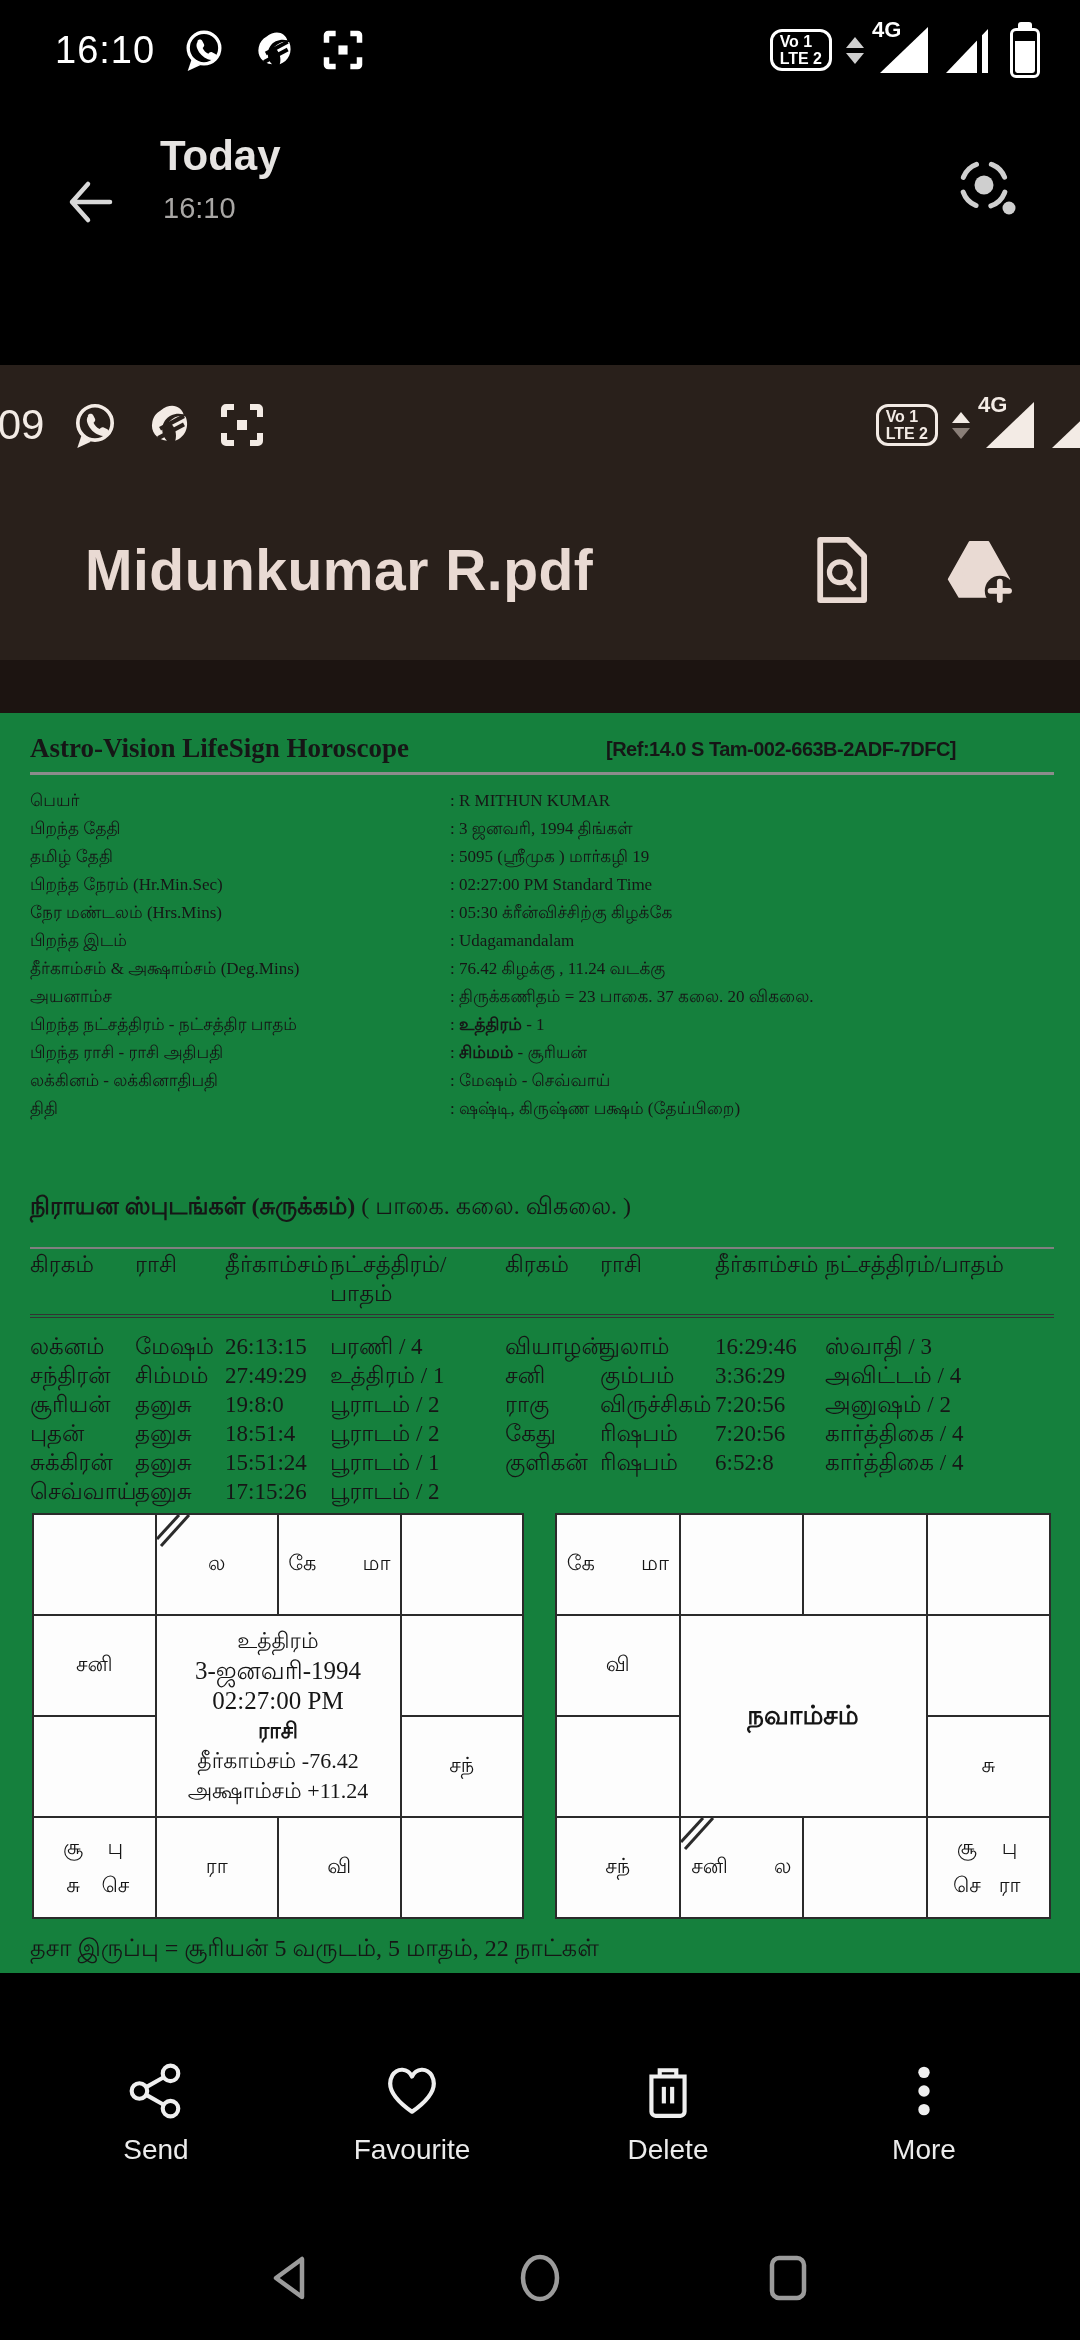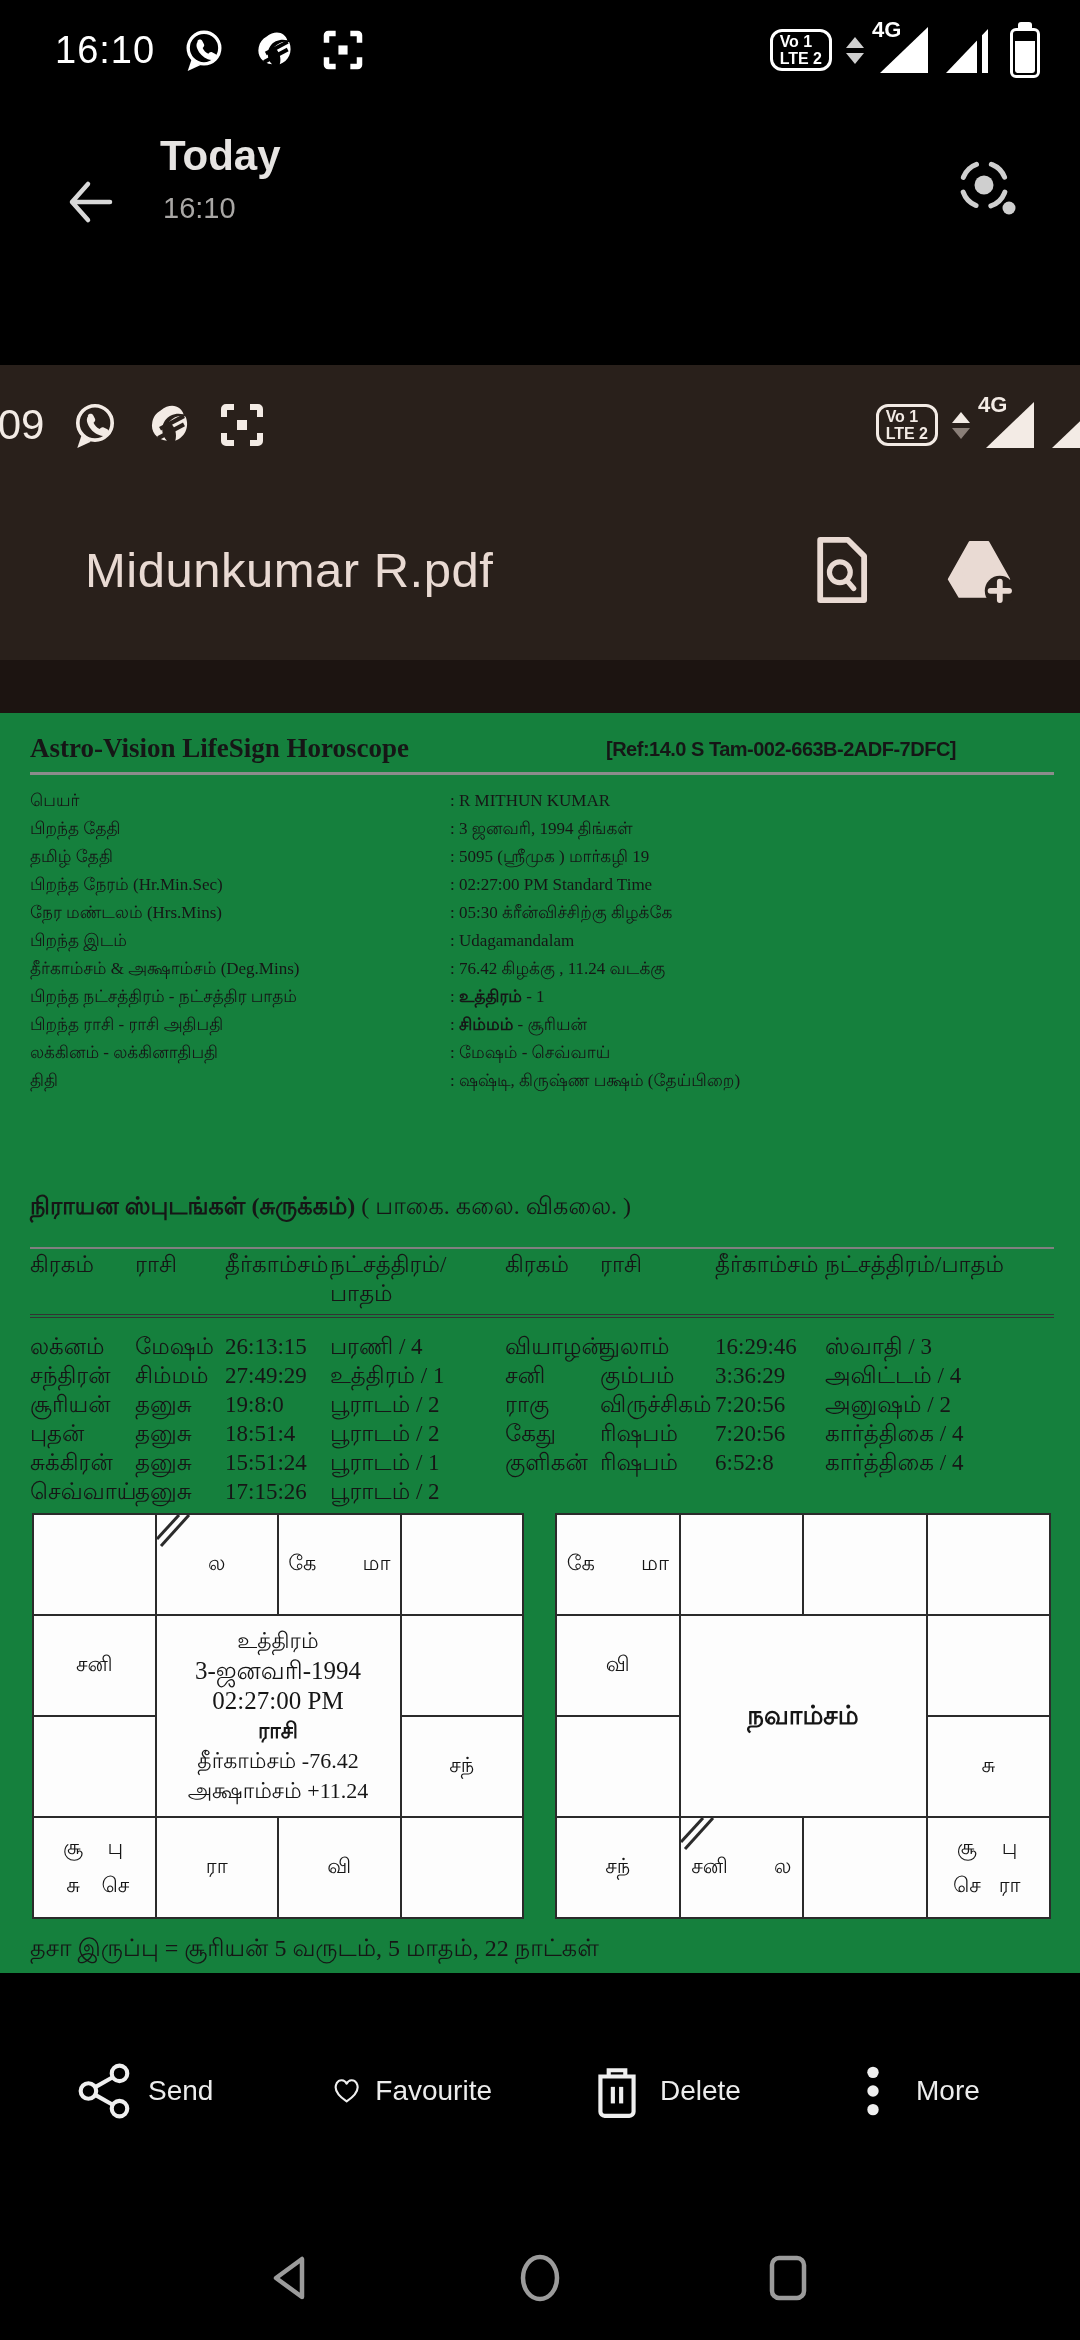--- a/index.html
+++ b/index.html
@@ -31,21 +31,21 @@
 
   
   .photo { position:absolute; top:365px; left:0; width:1080px; height:1608px; background:#29201b; overflow:hidden; }
   .p-statusbar { position:absolute; top:22px; left:0; width:1080px; height:76px;
                  display:flex; align-items:center; justify-content:space-between; overflow:hidden; }
   .p-left { display:flex; align-items:center; gap:26px; margin-left:-14px; }
   .p-time { color:#f3ebe5; font-size:42px; font-weight:500; }
   .p-right { display:flex; align-items:center; gap:14px; margin-right:-22px; }
   .p-right .volte { border-color:#f3ebe5; color:#f3ebe5; }
   .p-titlebar { position:absolute; top:150px; left:0; width:1080px; height:110px; display:flex; align-items:center; }
-  .p-filename { margin-left:85px; color:#e9dad3; font-size:49px; font-weight:400; letter-spacing:0.5px; flex:1; }
+  .p-filename { margin-left:85px; color:#e9dad3; font-size:57px; font-weight:700; letter-spacing:0.5px; flex:1; }
   .p-ticon { width:74px; height:74px; margin-right:64px; }
   .p-strip { position:absolute; top:295px; left:0; width:1080px; height:53px; background:#1c1411; }
 
   
   .pdf { position:absolute; top:348px; left:0; width:1080px; height:1260px; background:#15803d;
          color:#161616; font-family:"Liberation Serif", serif; }
   .pdf-header { position:absolute; top:18px; left:30px; width:1024px; height:44px;
                 border-bottom:3px solid #8c8c8c; }
   .pdf-h-title { position:absolute; left:0; top:2px; font-size:27px; font-weight:700; }
   .pdf-h-ref { position:absolute; left:576px; top:7px; font-size:20px; font-weight:700;
@@ -82,21 +82,21 @@
   .ccenter .bold { font-weight:700; }
   .quad { display:grid; grid-template-columns:1fr 1fr; grid-template-rows:1fr 1fr; width:100%; height:100%;
           padding:12px 18px; gap:0; align-items:center; justify-items:center; font-size:21px; }
   .slashmark { position:absolute; top:0; left:0; width:44px; height:44px; }
 
   .pdf-dasa { position:absolute; top:1222px; left:30px; font-size:24px; }
 
   
   .actionbar { position:absolute; top:2062px; left:0; width:1080px; height:150px;
                display:flex; justify-content:space-around; align-items:flex-start; padding:0 28px; }
-  .act { display:flex; flex-direction:row; align-items:center; gap:14px; width:160px; }
+  .act { display:flex; flex-direction:column; align-items:center; gap:14px; width:160px; }
   .act svg { width:58px; height:58px; }
   .act-label { color:#ececec; font-size:28px; }
 
   
   .navbar { position:absolute; top:2238px; left:0; width:1080px; height:80px;
             display:flex; justify-content:center; align-items:center; gap:196px; }
   .nav-btn { width:52px; height:52px; }
 </style>
 </head>
 <body>
@@ -260,20 +260,24 @@
           </div>
         <div class="drow">
             <span class="dl">பிறந்த இடம்</span>
             <span class="dvwrap"><span class="dvb"></span><span>Udagamandalam</span></span>
           </div>
         <div class="drow">
             <span class="dl">தீர்காம்சம் &amp;  அக்ஷாம்சம் (Deg.Mins)</span>
             <span class="dvwrap"><span class="dvb"></span><span>76.42 கிழக்கு , 11.24 வடக்கு</span></span>
           </div>
         <div class="drow">
+            <span class="dl">அயனாம்ச</span>
+            <span class="dvwrap"><span class="dvb"></span><span>திருக்கணிதம் = 23 பாகை. 37 கலை. 20 விகலை.</span></span>
+          </div>
+        <div class="drow">
             <span class="dl">பிறந்த நட்சத்திரம் - நட்சத்திர பாதம்</span>
             <span class="dvwrap"><span class="dvb">உத்திரம்</span><span> -  1</span></span>
           </div>
         <div class="drow">
             <span class="dl">பிறந்த ராசி - ராசி அதிபதி</span>
             <span class="dvwrap"><span class="dvb">சிம்மம்</span><span> - சூரியன்</span></span>
           </div>
         <div class="drow">
             <span class="dl">லக்கினம் - லக்கினாதிபதி</span>
             <span class="dvwrap"><span class="dvb"></span><span>மேஷம் - செவ்வாய்</span></span>

